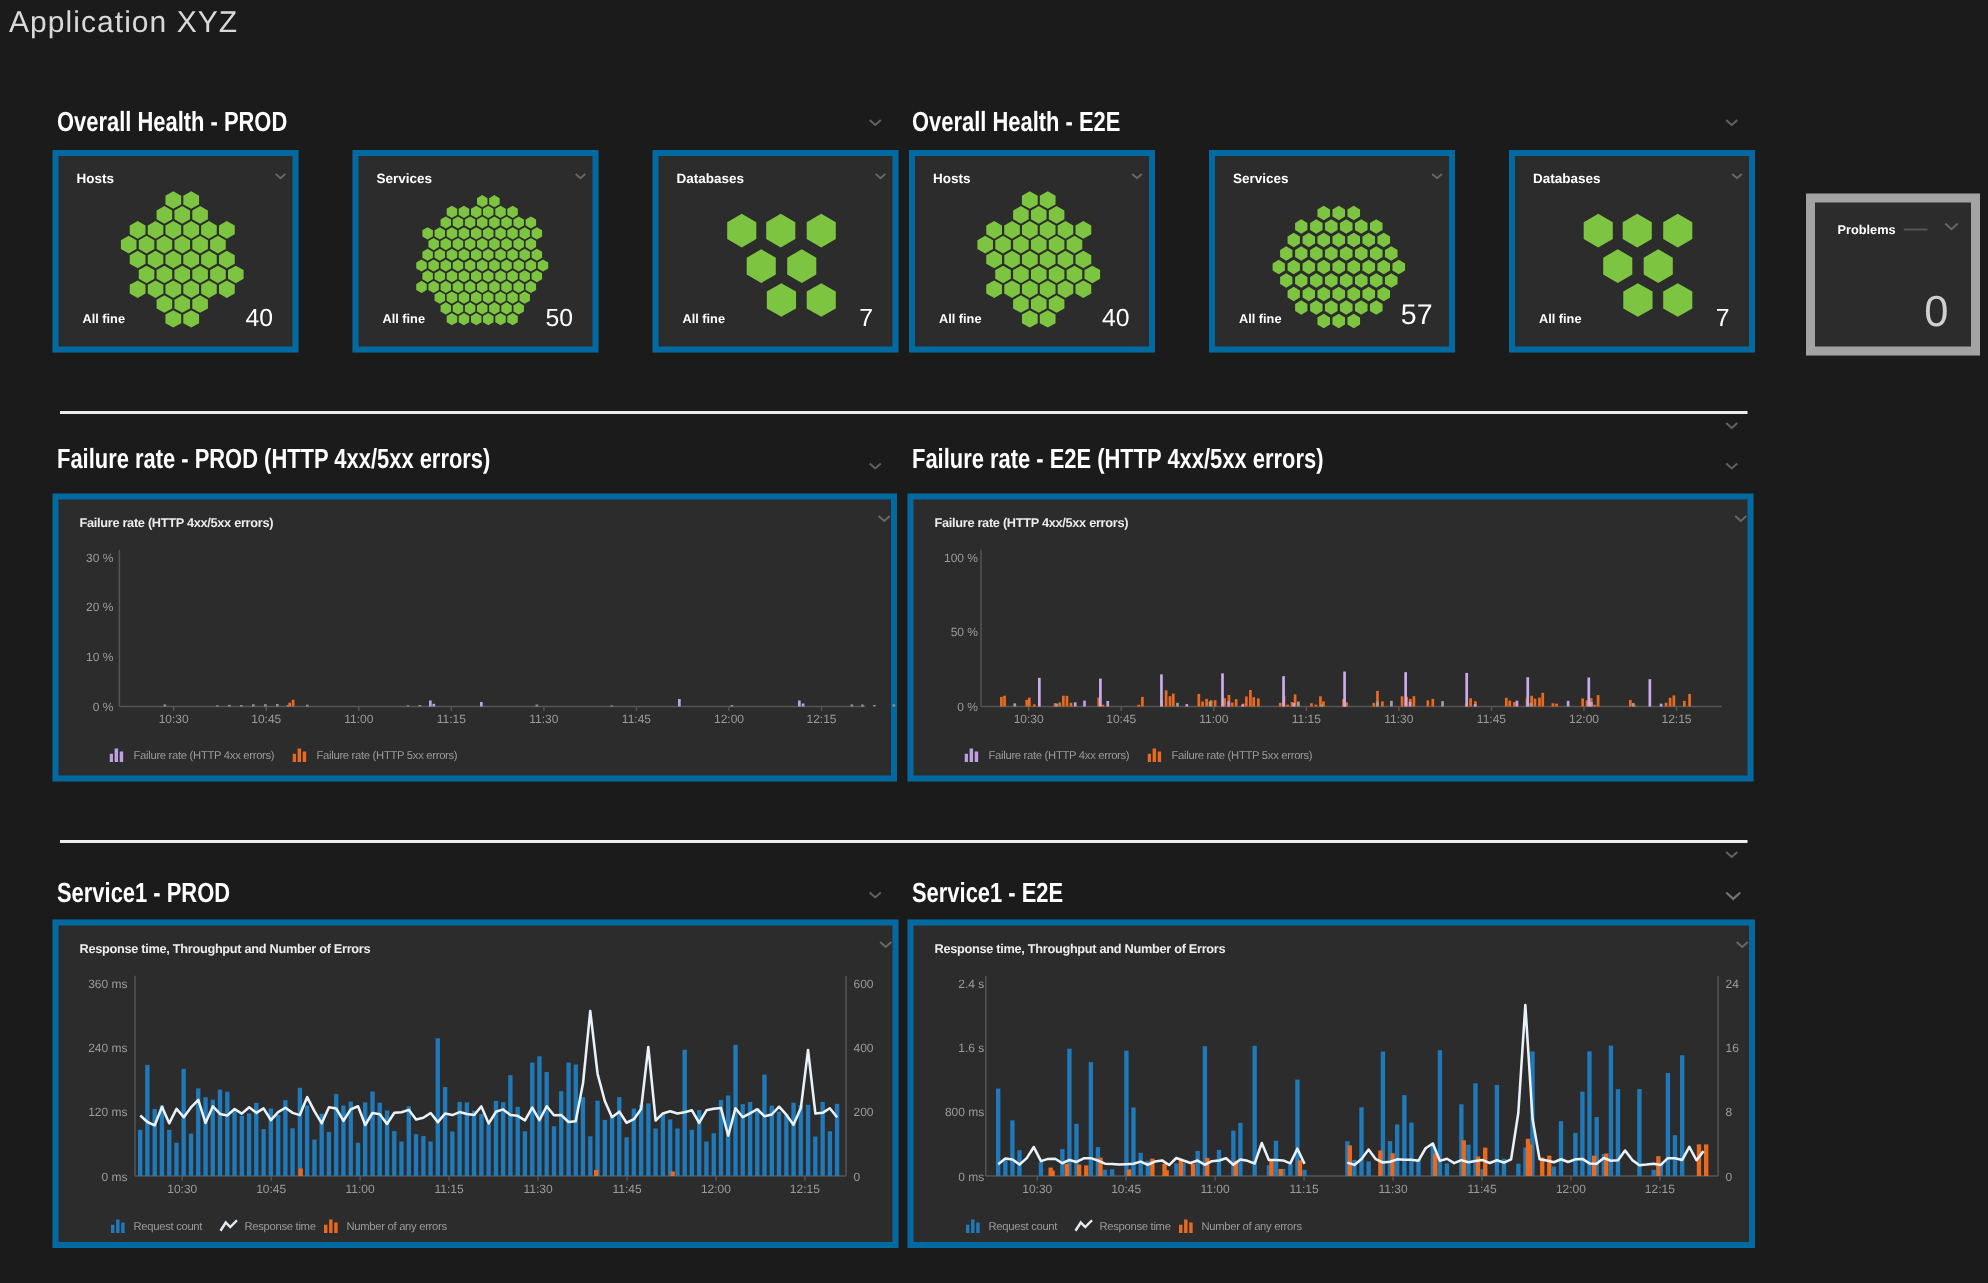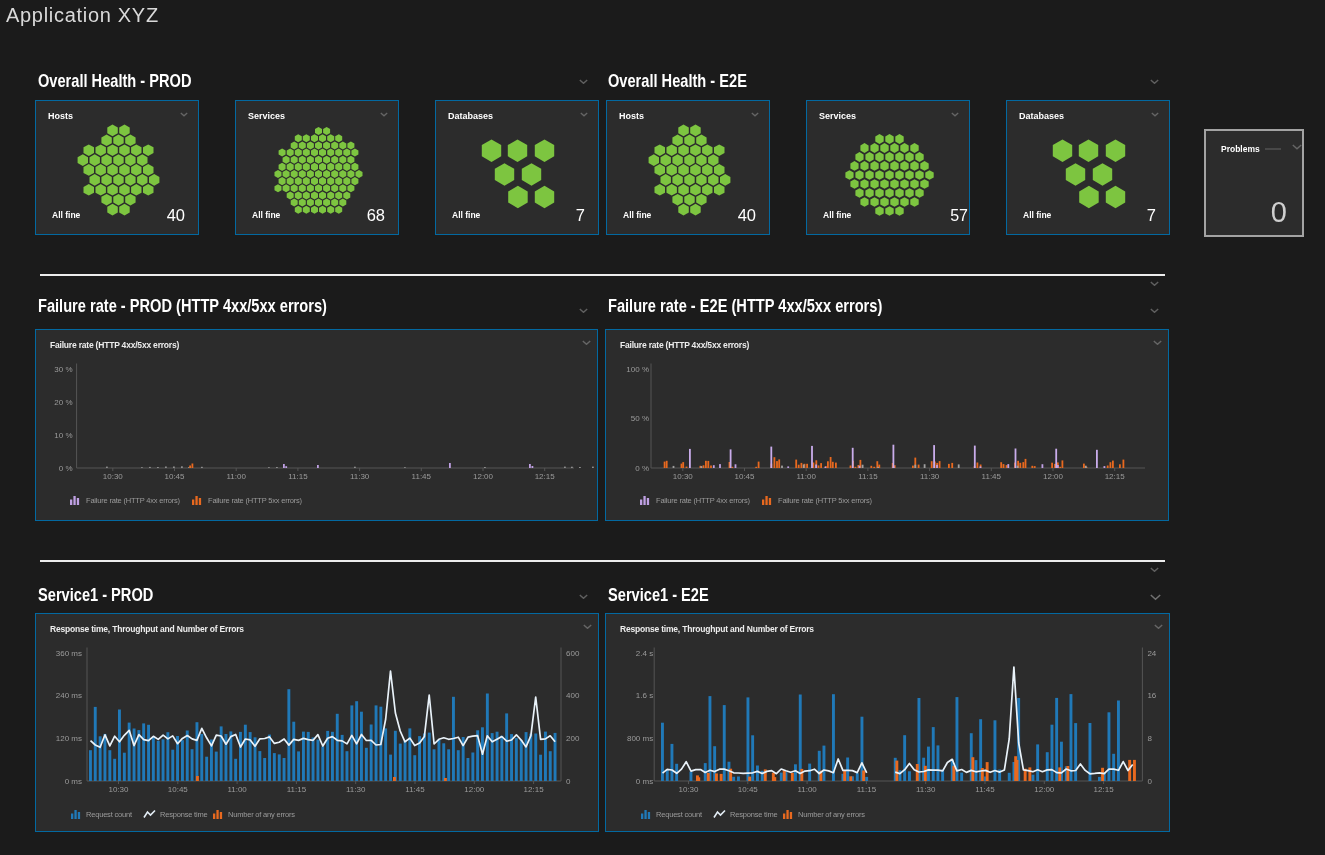--- a/index.html
+++ b/index.html
@@ -1,15 +1,15 @@
 <!DOCTYPE html>
 <html><head><meta charset="utf-8"><style>
 html,body{margin:0;padding:0;background:#1b1b1b;width:1325px;height:855px;overflow:hidden;
 font-family:"Liberation Sans",sans-serif;}
-.tile{position:absolute;background:#2c2c2c;border:1px solid #0369a1;box-sizing:border-box;}
+.tile{position:absolute;background:#2c2c2c;border:4px solid #0369a1;box-sizing:border-box;}
 .sect{position:absolute;font-size:18.5px;font-weight:bold;color:#fff;transform:scaleX(0.79);transform-origin:left top;white-space:nowrap;}
 </style></head><body>
 <div style="position:absolute;left:6px;top:3.5px;font-size:20px;letter-spacing:0.7px;color:#d9d9d9">Application XYZ</div>
 <div class="sect" style="left:38px;top:69.5px">Overall Health - PROD</div>
 <svg style="position:absolute;left:579px;top:79px" width="9" height="5">
     <polyline points="0.8,1 4.5,4.3 8.2,1" fill="none" stroke="#606060" stroke-width="1.4"></polyline>
   </svg>
 <div class="sect" style="left:608px;top:69.5px">Overall Health - E2E</div>
 <svg style="position:absolute;left:1150px;top:79px" width="9" height="5">
     <polyline points="0.8,1 4.5,4.3 8.2,1" fill="none" stroke="#606060" stroke-width="1.4"></polyline>
@@ -162,21 +162,21 @@
       <path d="M102.8,33.2 L106.2,35.2 L106.2,39.3 L102.8,41.3 L99.2,39.3 L99.2,35.2 Z" fill="#7dc540"></path>
       <path d="M118.9,47.5 L122.4,49.5 L122.4,53.6 L118.9,55.6 L115.4,53.6 L115.4,49.5 Z" fill="#7dc540"></path>
       <path d="M90.6,26.0 L94.1,28.1 L94.1,32.1 L90.6,34.1 L87.1,32.1 L87.1,28.1 Z" fill="#7dc540"></path>
       <path d="M42.0,83.2 L45.5,85.3 L45.5,89.3 L42.0,91.3 L38.5,89.3 L38.5,85.3 Z" fill="#7dc540"></path>
     </svg>
     <div style="position:absolute;left:12px;top:10px;font-size:9px;font-weight:bold;color:#fff">Services</div>
     <svg style="position:absolute;left:144px;top:11px" width="8" height="5">
       <polyline points="0.8,1 4.0,3.8 7.2,1" fill="none" stroke="#666" stroke-width="1.3"></polyline>
     </svg>
     <div style="position:absolute;left:16px;bottom:14px;font-size:8.5px;font-weight:bold;color:#fff">All fine</div>
-    <div style="position:absolute;right:13px;bottom:9px;font-size:16.5px;color:#fff">68</div>
+    <div style="position:absolute;right:13px;bottom:9px;font-size:16.5px;color:#fff">50</div>
   </div>
 <div class="tile" style="left:435px;top:100px;width:164px;height:135px">
     <svg width="164" height="135" style="position:absolute;left:0;top:0">
       <path d="M55.5,38.5 L65.2,44.1 L65.2,55.3 L55.5,61.0 L45.8,55.3 L45.8,44.1 Z" fill="#7dc540"></path>
       <path d="M81.5,38.5 L91.2,44.1 L91.2,55.3 L81.5,61.0 L71.8,55.3 L71.8,44.1 Z" fill="#7dc540"></path>
       <path d="M108.5,38.5 L118.2,44.1 L118.2,55.3 L108.5,61.0 L98.8,55.3 L98.8,44.1 Z" fill="#7dc540"></path>
       <path d="M68.5,62.2 L78.2,67.8 L78.2,79.0 L68.5,84.7 L58.8,79.0 L58.8,67.8 Z" fill="#7dc540"></path>
       <path d="M95.5,62.2 L105.2,67.8 L105.2,79.0 L95.5,84.7 L85.8,79.0 L85.8,67.8 Z" fill="#7dc540"></path>
       <path d="M81.9,84.8 L91.7,90.4 L91.7,101.6 L81.9,107.2 L72.2,101.6 L72.2,90.4 Z" fill="#7dc540"></path>
       <path d="M108.5,84.8 L118.2,90.4 L118.2,101.6 L108.5,107.2 L98.8,101.6 L98.8,90.4 Z" fill="#7dc540"></path>
@@ -296,40 +296,40 @@
       <path d="M107.5,96.2 L111.7,98.6 L111.7,103.4 L107.5,105.8 L103.3,103.4 L103.3,98.6 Z" fill="#7dc540"></path>
       <path d="M92.5,33.1 L96.7,35.6 L96.7,40.4 L92.5,42.9 L88.3,40.4 L88.3,35.6 Z" fill="#7dc540"></path>
       <path d="M122.5,69.2 L126.7,71.6 L126.7,76.4 L122.5,78.8 L118.3,76.4 L118.3,71.6 Z" fill="#7dc540"></path>
       <path d="M42.5,69.2 L46.6,71.6 L46.6,76.4 L42.5,78.8 L38.4,76.4 L38.4,71.6 Z" fill="#7dc540"></path>
     </svg>
     <div style="position:absolute;left:12px;top:10px;font-size:9px;font-weight:bold;color:#fff">Services</div>
     <svg style="position:absolute;left:144px;top:11px" width="8" height="5">
       <polyline points="0.8,1 4.0,3.8 7.2,1" fill="none" stroke="#666" stroke-width="1.3"></polyline>
     </svg>
     <div style="position:absolute;left:16px;bottom:14px;font-size:8.5px;font-weight:bold;color:#fff">All fine</div>
-    <div style="position:absolute;right:1px;bottom:9px;font-size:16px;color:#fff">57</div>
+    <div style="position:absolute;right:11px;bottom:9px;font-size:19px;color:#fff">57</div>
   </div>
 <div class="tile" style="left:1006px;top:100px;width:164px;height:135px">
     <svg width="164" height="135" style="position:absolute;left:0;top:0">
       <path d="M55.5,38.5 L65.2,44.1 L65.2,55.3 L55.5,61.0 L45.8,55.3 L45.8,44.1 Z" fill="#7dc540"></path>
       <path d="M81.5,38.5 L91.2,44.1 L91.2,55.3 L81.5,61.0 L71.8,55.3 L71.8,44.1 Z" fill="#7dc540"></path>
       <path d="M108.5,38.5 L118.2,44.1 L118.2,55.3 L108.5,61.0 L98.8,55.3 L98.8,44.1 Z" fill="#7dc540"></path>
       <path d="M68.5,62.2 L78.2,67.8 L78.2,79.0 L68.5,84.7 L58.8,79.0 L58.8,67.8 Z" fill="#7dc540"></path>
       <path d="M95.5,62.2 L105.2,67.8 L105.2,79.0 L95.5,84.7 L85.8,79.0 L85.8,67.8 Z" fill="#7dc540"></path>
       <path d="M81.9,84.8 L91.7,90.4 L91.7,101.6 L81.9,107.2 L72.2,101.6 L72.2,90.4 Z" fill="#7dc540"></path>
       <path d="M108.5,84.8 L118.2,90.4 L118.2,101.6 L108.5,107.2 L98.8,101.6 L98.8,90.4 Z" fill="#7dc540"></path>
     </svg>
     <div style="position:absolute;left:12px;top:10px;font-size:9px;font-weight:bold;color:#fff">Databases</div>
     <svg style="position:absolute;left:144px;top:11px" width="8" height="5">
       <polyline points="0.8,1 4.0,3.8 7.2,1" fill="none" stroke="#666" stroke-width="1.3"></polyline>
     </svg>
     <div style="position:absolute;left:16px;bottom:14px;font-size:8.5px;font-weight:bold;color:#fff">All fine</div>
     <div style="position:absolute;right:13px;bottom:9px;font-size:16.5px;color:#fff">7</div>
   </div>
-<div class="tile" style="left:1204px;top:129px;width:100px;height:108px;border:2px solid #a3a3a3">
+<div class="tile" style="left:1204px;top:129px;width:116px;height:108px;border:6px solid #a3a3a3">
     <div style="position:absolute;left:15px;top:13px;font-size:8.5px;font-weight:bold;color:#fff">Problems</div>
     <svg width="20" height="4" style="position:absolute;left:59px;top:17px">
       <line x1="0" y1="1" x2="16" y2="1" stroke="#555" stroke-width="1.4"></line>
     </svg>
     <svg style="position:absolute;left:86px;top:13px" width="10" height="6">
       <polyline points="0.8,1 5.0,4.8 9.2,1" fill="none" stroke="#666" stroke-width="1.4"></polyline>
     </svg>
     <div style="position:absolute;right:15px;bottom:6px;font-size:29px;color:#cfcfcf">0</div>
   </div>
 <div style="position:absolute;left:40px;top:274px;width:1125px;height:2px;background:#ededed"></div>

